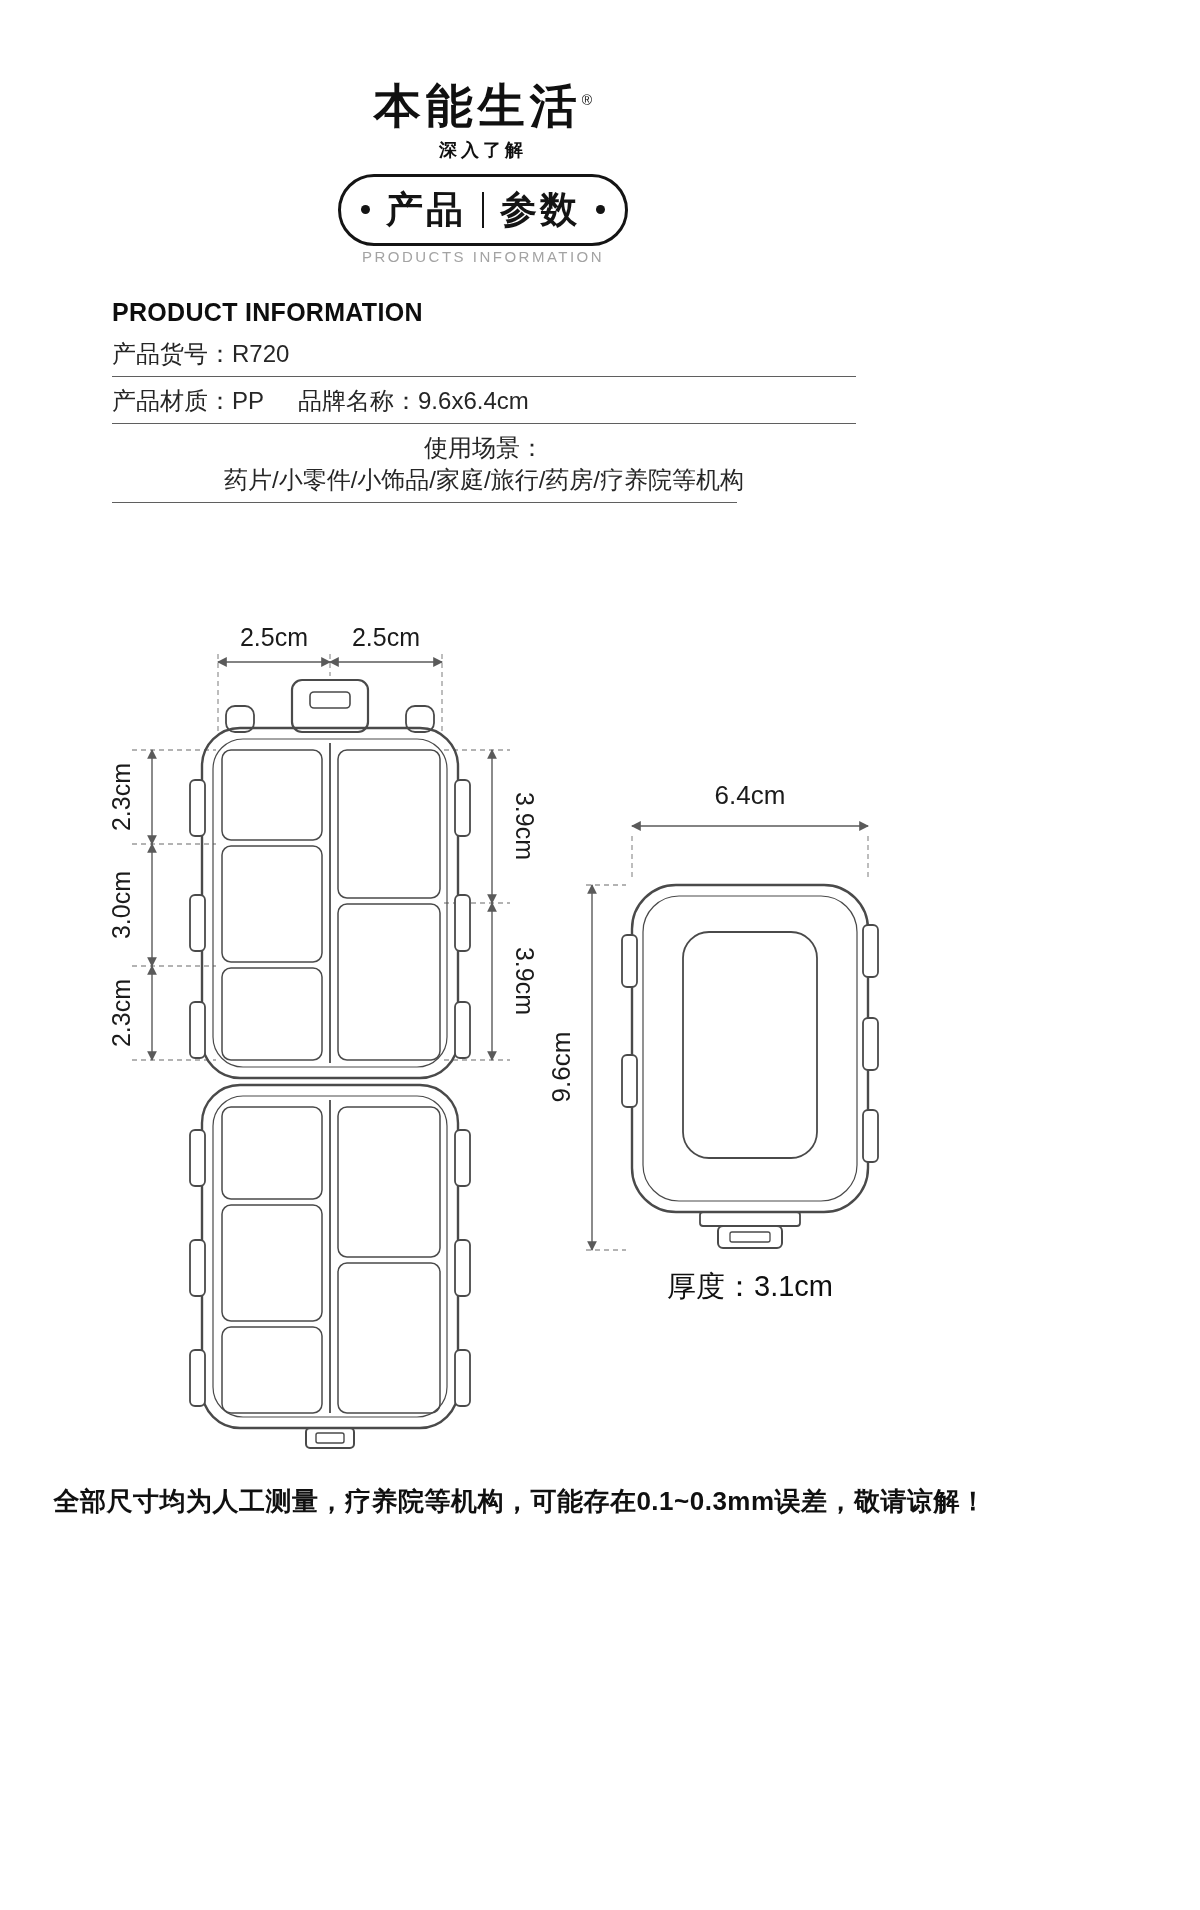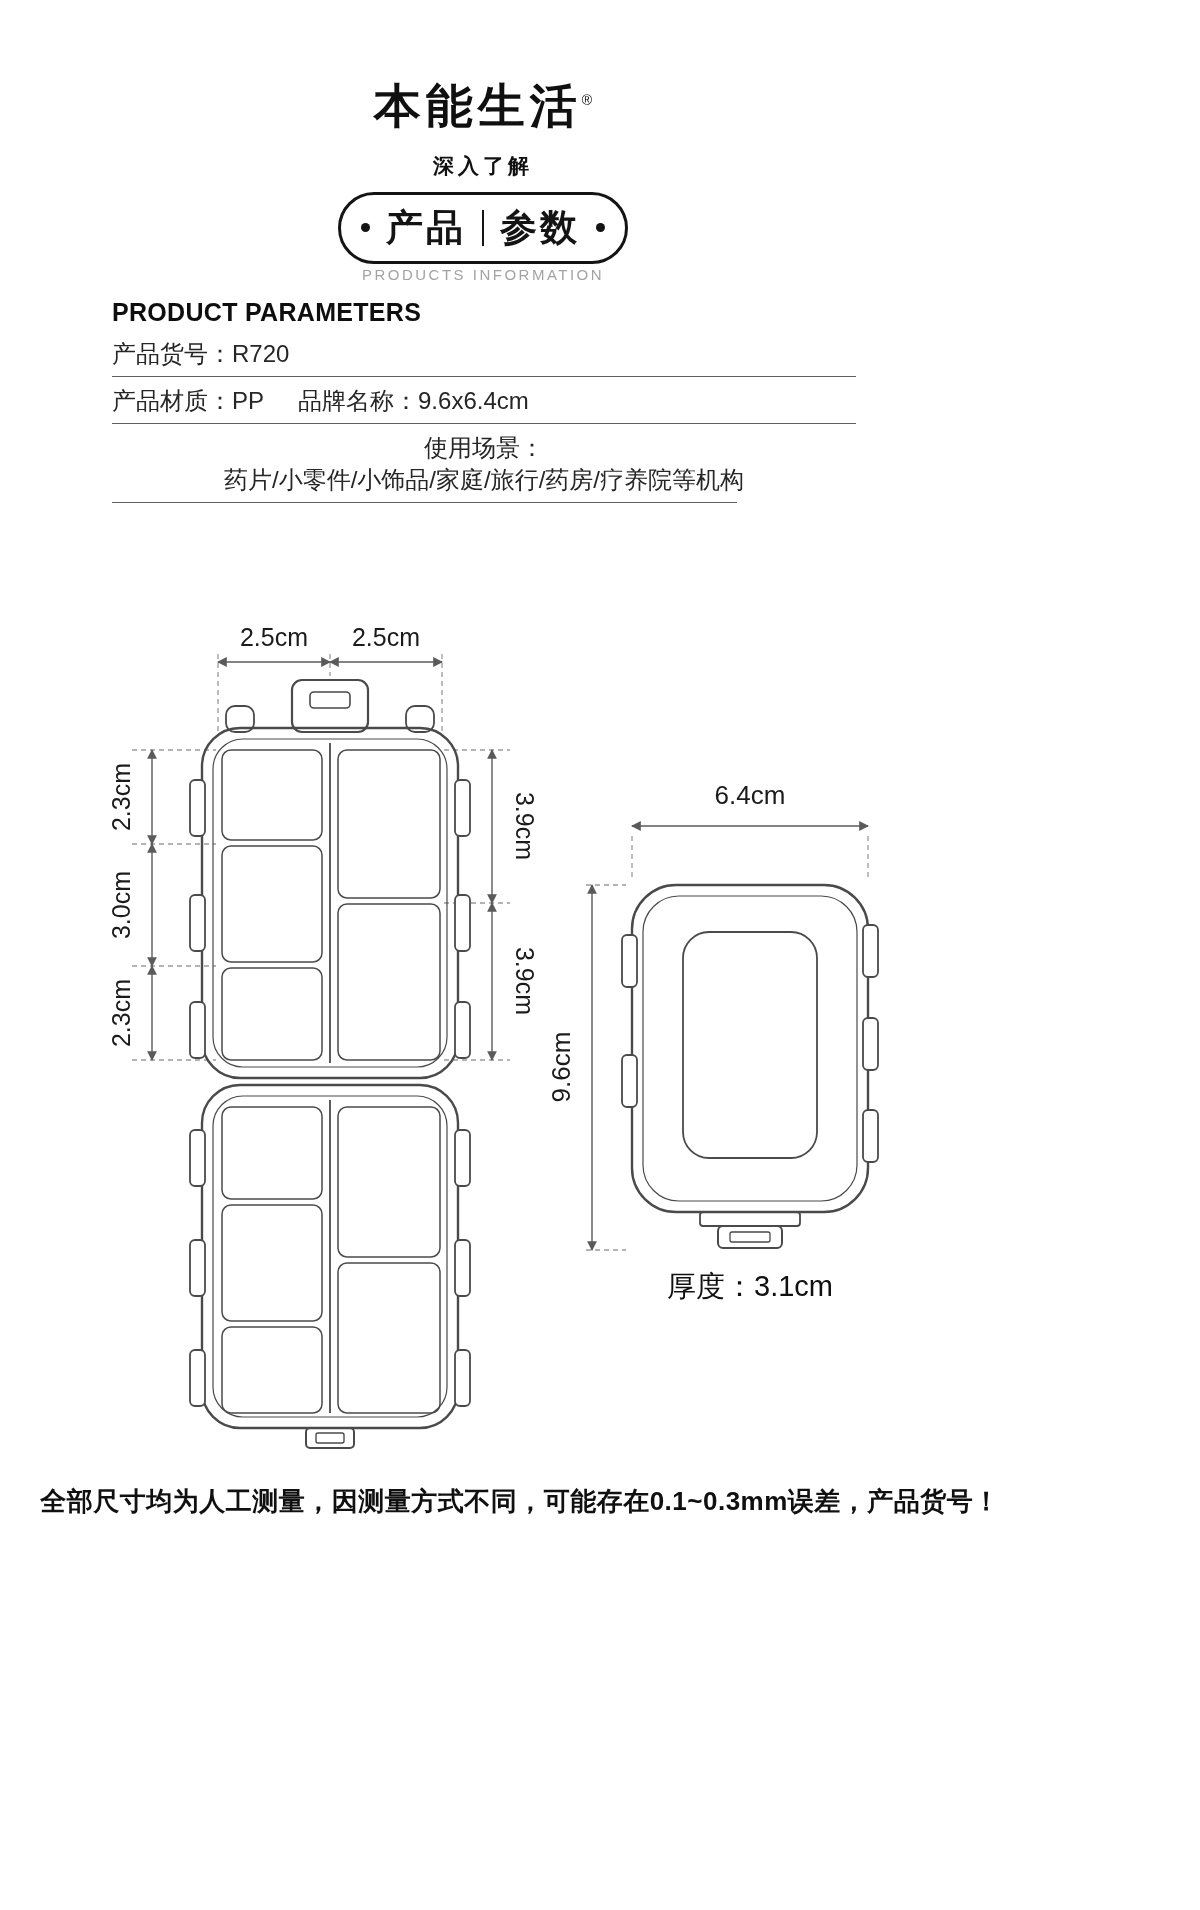--- a/index.html
+++ b/index.html
@@ -6,21 +6,21 @@
   html,body { background:#ffffff; }
   body { font-family:"Liberation Sans","DejaVu Sans",sans-serif; color:#1a1a1a; }
   .page { position:relative; width:1017px; height:1910px; background:#ffffff; overflow:hidden; }
   .abs { position:absolute; }
 
   
   .brand { position:absolute; left:483px; top:80px; transform:translateX(-50%);
            display:flex; flex-direction:column; align-items:center; }
   .logo { font-size:47px; font-weight:800; letter-spacing:5px; color:#101010; line-height:1.1; }
   .logo .reg { font-size:14px; font-weight:400; vertical-align:super; letter-spacing:0; }
-  .tagline { margin-top:20px; font-size:21px; font-weight:700; letter-spacing:4px; color:#101010; }
+  .tagline { margin-top:6px; font-size:18px; font-weight:700; letter-spacing:4px; color:#101010; }
   .badge { margin-top:12px; display:flex; align-items:center; gap:16px;
            border:3.5px solid #141414; border-radius:46px; padding:12px 20px; background:#fff; }
   .badge-dot { width:9px; height:9px; border-radius:50%; background:#141414; }
   .badge-text { font-size:37px; font-weight:800; letter-spacing:3px; color:#141414; line-height:1.15; }
   .badge-divider { width:2px; height:36px; background:#141414; }
   .subtitle { margin-top:2px; font-size:15px; color:#a3a3a3; letter-spacing:2.5px; }
 
   
   .params { position:absolute; left:112px; top:298px; width:744px; }
   .params h2 { font-size:25px; font-weight:700; color:#0e0e0e; margin-bottom:3px; letter-spacing:0.3px; }
@@ -58,21 +58,21 @@
       <span class="badge-dot"></span>
       <span class="badge-text">产品</span>
       <span class="badge-divider"></span>
       <span class="badge-text">参数</span>
       <span class="badge-dot"></span>
     </div>
     <div class="subtitle">PRODUCTS INFORMATION</div>
   </header>
 
   <section class="params">
-    <h2>PRODUCT PARAMETERS</h2>
+    <h2>PRODUCT INFORMATION</h2>
 
 
     <div class="prow">
       <span class="lbl">产品货号：</span>
       <span class="val">R720</span>
     </div>
 
 
     <div class="prow">
       <span class="lbl">产品材质：</span>
@@ -205,15 +205,15 @@
     </g>
     <g stroke="#4a4a4a" fill="#ffffff" stroke-width="1.8">
       <rect x="82" y="175" width="15" height="52" rx="5"></rect>
       <rect x="82" y="295" width="15" height="52" rx="5"></rect>
       <rect x="323" y="165" width="15" height="52" rx="5"></rect>
       <rect x="323" y="258" width="15" height="52" rx="5"></rect>
       <rect x="323" y="350" width="15" height="52" rx="5"></rect>
     </g>
   </svg>
 
-  <div class="note">全部尺寸均为人工测量，因测量方式不同，可能存在0.1~0.3mm误差，产品货号！</div>
+  <div class="note">全部尺寸均为人工测量，疗养院等机构，可能存在0.1~0.3mm误差，敬请谅解！</div>
 
 </div>
 
 </body></html>

